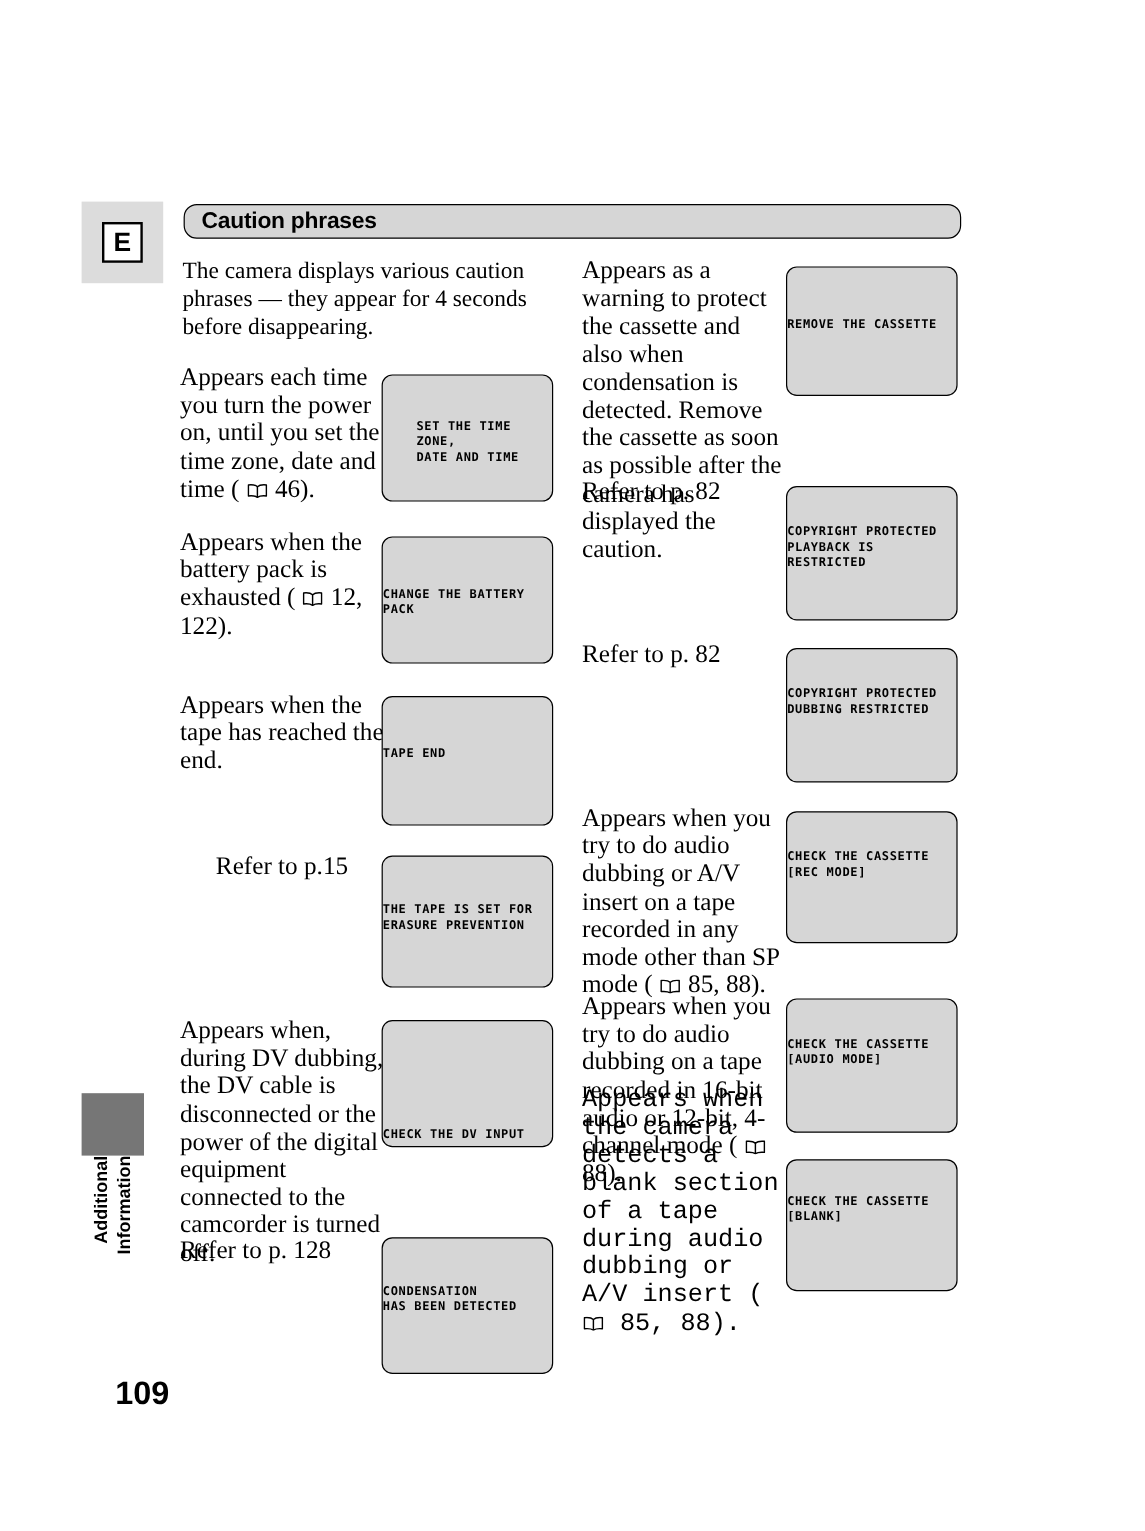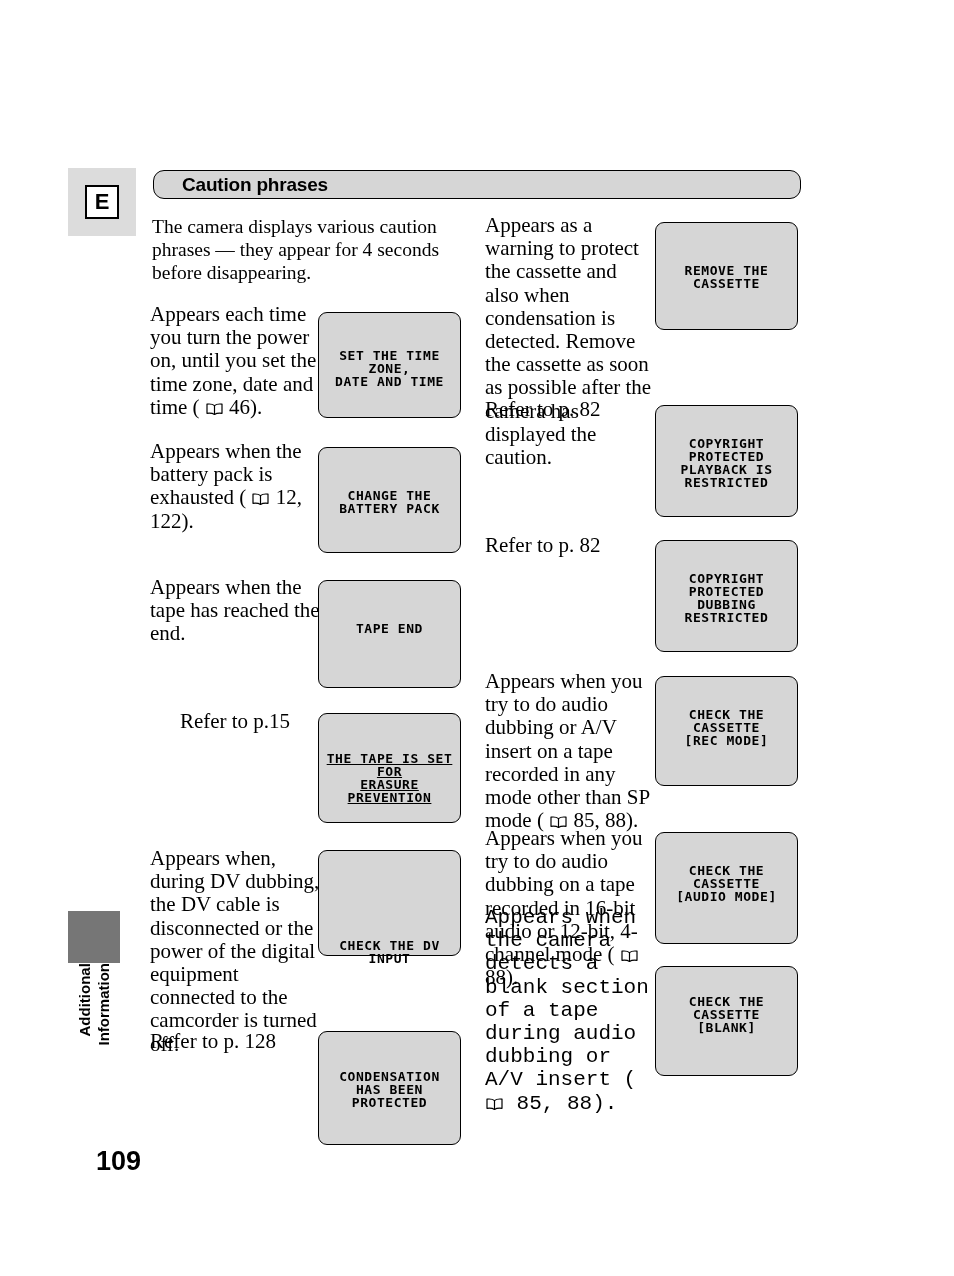--- a/index.html
+++ b/index.html
@@ -53,21 +53,21 @@
     border: 1.5px solid #000;
     border-radius: 11px;
     box-sizing: border-box;
     display: flex;
     align-items: center;
   }
   #section-header-title {
     font-family: "Liberation Sans", sans-serif;
     font-weight: bold;
     font-size: 19px;
-    padding-left: 28px;
+    padding-left: 14px;
     letter-spacing: -0.2px;
   }
 
   
   #intro {
     position: absolute;
     left: 152px;
     top: 215px;
     width: 300px;
     font-size: 19.5px;
@@ -102,24 +102,24 @@
     background: #d6d6d6;
     border: 1.4px solid #000;
     border-radius: 9px;
     box-sizing: border-box;
     width: 143px;
   }
   .lcd-text {
     position: absolute;
     left: 0;
     right: 0;
-    text-align: center;
+    text-align: left;
     font-family: "Liberation Sans Narrow", "DejaVu Sans Mono", monospace;
     font-weight: bold;
-    font-size: 13px;
+    font-size: 10px;
     line-height: 13px;
     letter-spacing: 0.55px;
     white-space: pre-line;
     color: #000;
   }
 
   
   .book-icon {
     display: inline-block;
     width: 17px;
@@ -182,21 +182,21 @@
 
 <div id="intro">The camera displays various caution phrases — they appear for 4 seconds before disappearing.</div>
 
 <div class="col" id="col-left">
     <div class="row" style="top: 0px;">
       <div class="row-desc" style="top: 303px;">Appears each time you turn the power on, until you set the time zone, date and time ( <span class="book-icon"><svg viewBox="0 0 17 12" width="17" height="12">
             <path d="M8.5 2.6 C7 1.2 4 0.8 1 1.1 L1 10.3 C4 10 7 10.4 8.5 11.4 C10 10.4 13 10 16 10.3 L16 1.1 C13 0.8 10 1.2 8.5 2.6 Z" fill="none" stroke="#000" stroke-width="1.2" stroke-linejoin="round"></path>
             <line x1="8.5" y1="2.6" x2="8.5" y2="11.4" stroke="#000" stroke-width="1.2"></line>
           </svg></span> 46).</div>
       <div class="lcd" style="left: 168px; top: 312px; height: 106px;">
-        <div class="lcd-text" style="top: 36px;">SET THE TIME ZONE,
+        <div class="lcd-text" style="top: 36px; padding-left: 28px;">SET THE TIME ZONE,
 DATE AND TIME</div>
       </div>
     </div>
     <div class="row" style="top: 0px;">
       <div class="row-desc" style="top: 440px;">Appears when the battery pack is exhausted ( <span class="book-icon"><svg viewBox="0 0 17 12" width="17" height="12">
             <path d="M8.5 2.6 C7 1.2 4 0.8 1 1.1 L1 10.3 C4 10 7 10.4 8.5 11.4 C10 10.4 13 10 16 10.3 L16 1.1 C13 0.8 10 1.2 8.5 2.6 Z" fill="none" stroke="#000" stroke-width="1.2" stroke-linejoin="round"></path>
             <line x1="8.5" y1="2.6" x2="8.5" y2="11.4" stroke="#000" stroke-width="1.2"></line>
           </svg></span> 12, 122).</div>
       <div class="lcd" style="left: 168px; top: 447px; height: 106px;">
         <div class="lcd-text" style="top: 41px;">CHANGE THE BATTERY PACK</div>
@@ -204,35 +204,35 @@
     </div>
     <div class="row" style="top: 0px;">
       <div class="row-desc" style="top: 576px;">Appears when the tape has reached the end.</div>
       <div class="lcd" style="left: 168px; top: 580px; height: 108px;">
         <div class="lcd-text" style="top: 41px;">TAPE END</div>
       </div>
     </div>
     <div class="row" style="top: 0px;">
       <div class="row-desc" style="top: 710px; text-align: center;">Refer to p.15</div>
       <div class="lcd" style="left: 168px; top: 713px; height: 110px;">
-        <div class="lcd-text" style="top: 38px; text-decoration: underline;">THE TAPE IS SET FOR
+        <div class="lcd-text" style="top: 38px;">THE TAPE IS SET FOR
 ERASURE PREVENTION</div>
       </div>
     </div>
     <div class="row" style="top: 0px;">
       <div class="row-desc" style="top: 847px;">Appears when, during DV dubbing, the DV cable is disconnected or the power of the digital equipment connected to the camcorder is turned off.</div>
       <div class="lcd" style="left: 168px; top: 850px; height: 106px;">
         <div class="lcd-text" style="top: 40px; margin-top: 48px;">CHECK THE DV INPUT</div>
       </div>
     </div>
     <div class="row" style="top: 0px;">
       <div class="row-desc" style="top: 1030px;">Refer to p. 128</div>
       <div class="lcd" style="left: 168px; top: 1031px; height: 114px;">
         <div class="lcd-text" style="top: 38px;">CONDENSATION
-HAS BEEN PROTECTED</div>
+HAS BEEN DETECTED</div>
       </div>
     </div>
   </div>
 <div class="col" id="col-right">
     <div class="row" style="top: 0px;">
       <div class="row-desc" style="top: 214px;">Appears as a warning to protect the cassette and also when condensation is detected. Remove the cassette as soon as possible after the camera has displayed the caution.</div>
       <div class="lcd" style="left: 170px; top: 222px; height: 108px;">
         <div class="lcd-text" style="top: 41px;">REMOVE THE CASSETTE</div>
       </div>
     </div>

